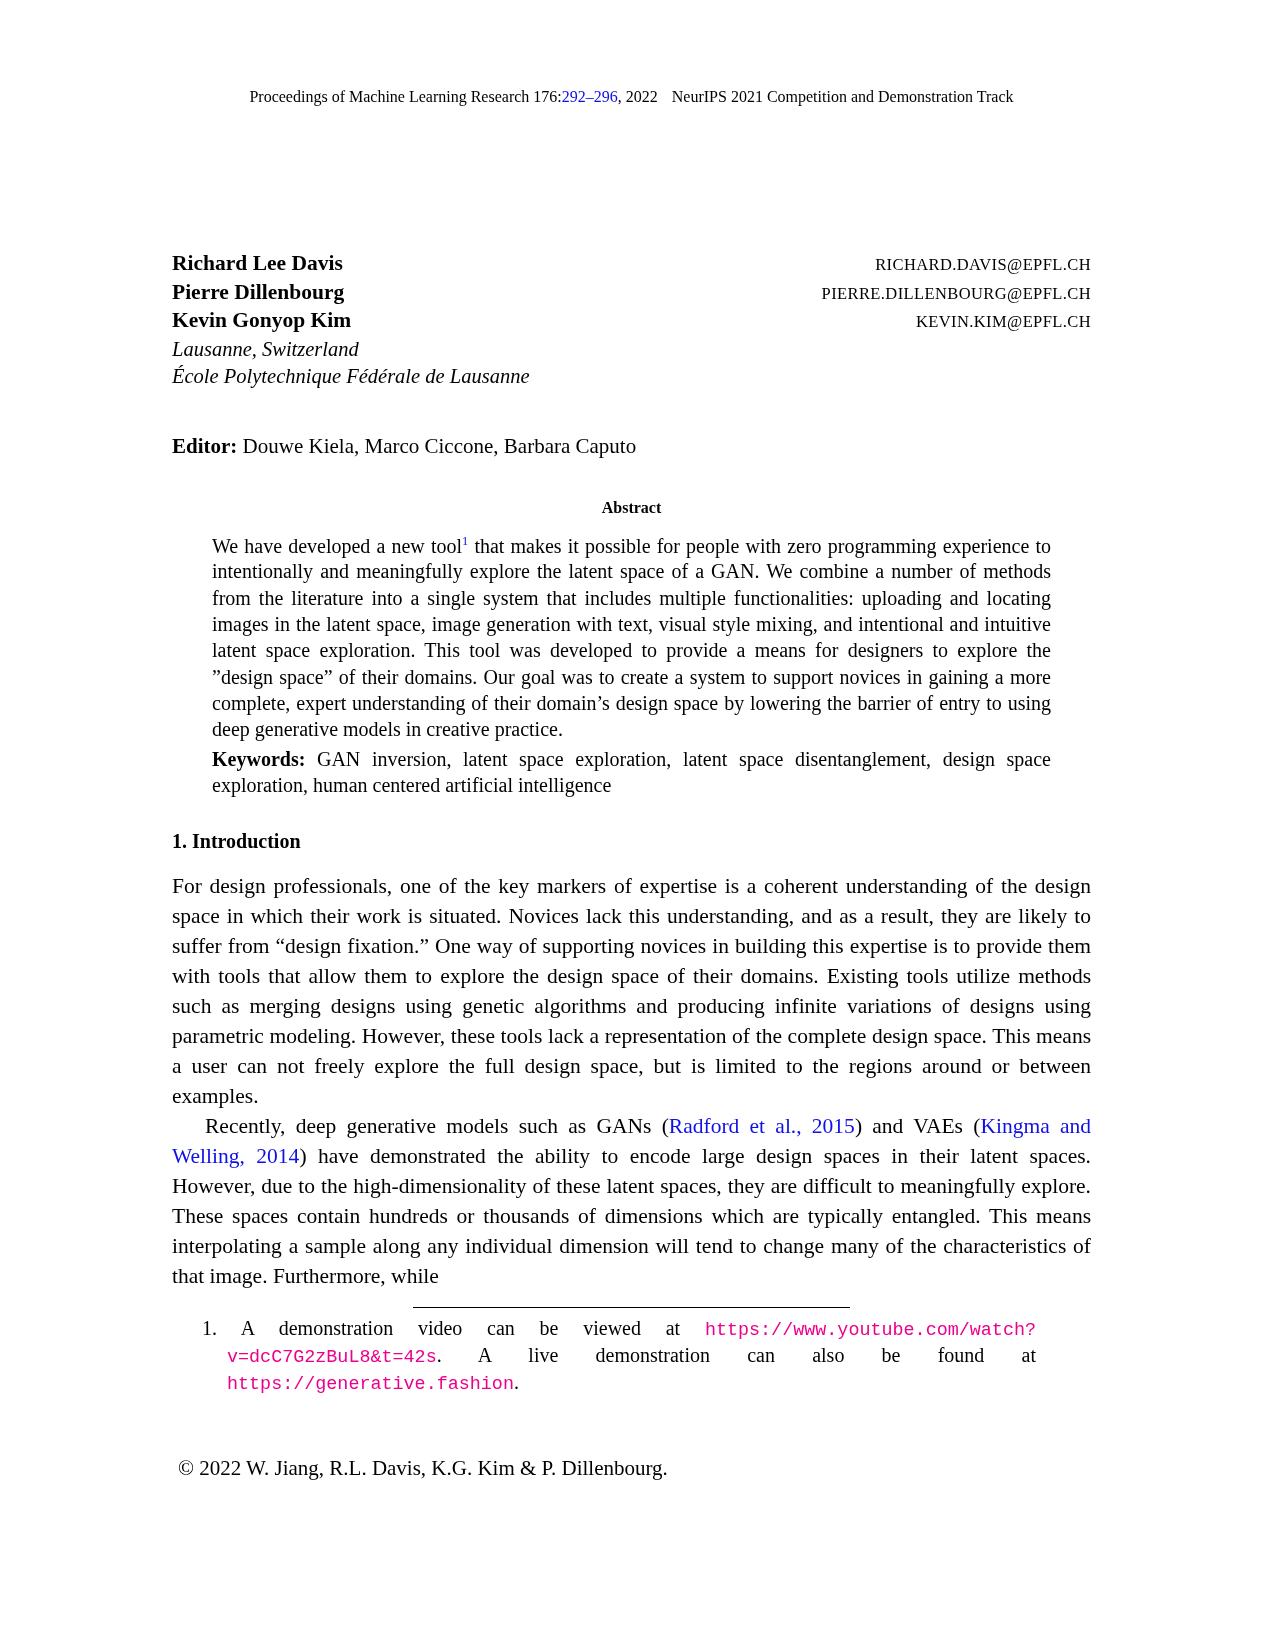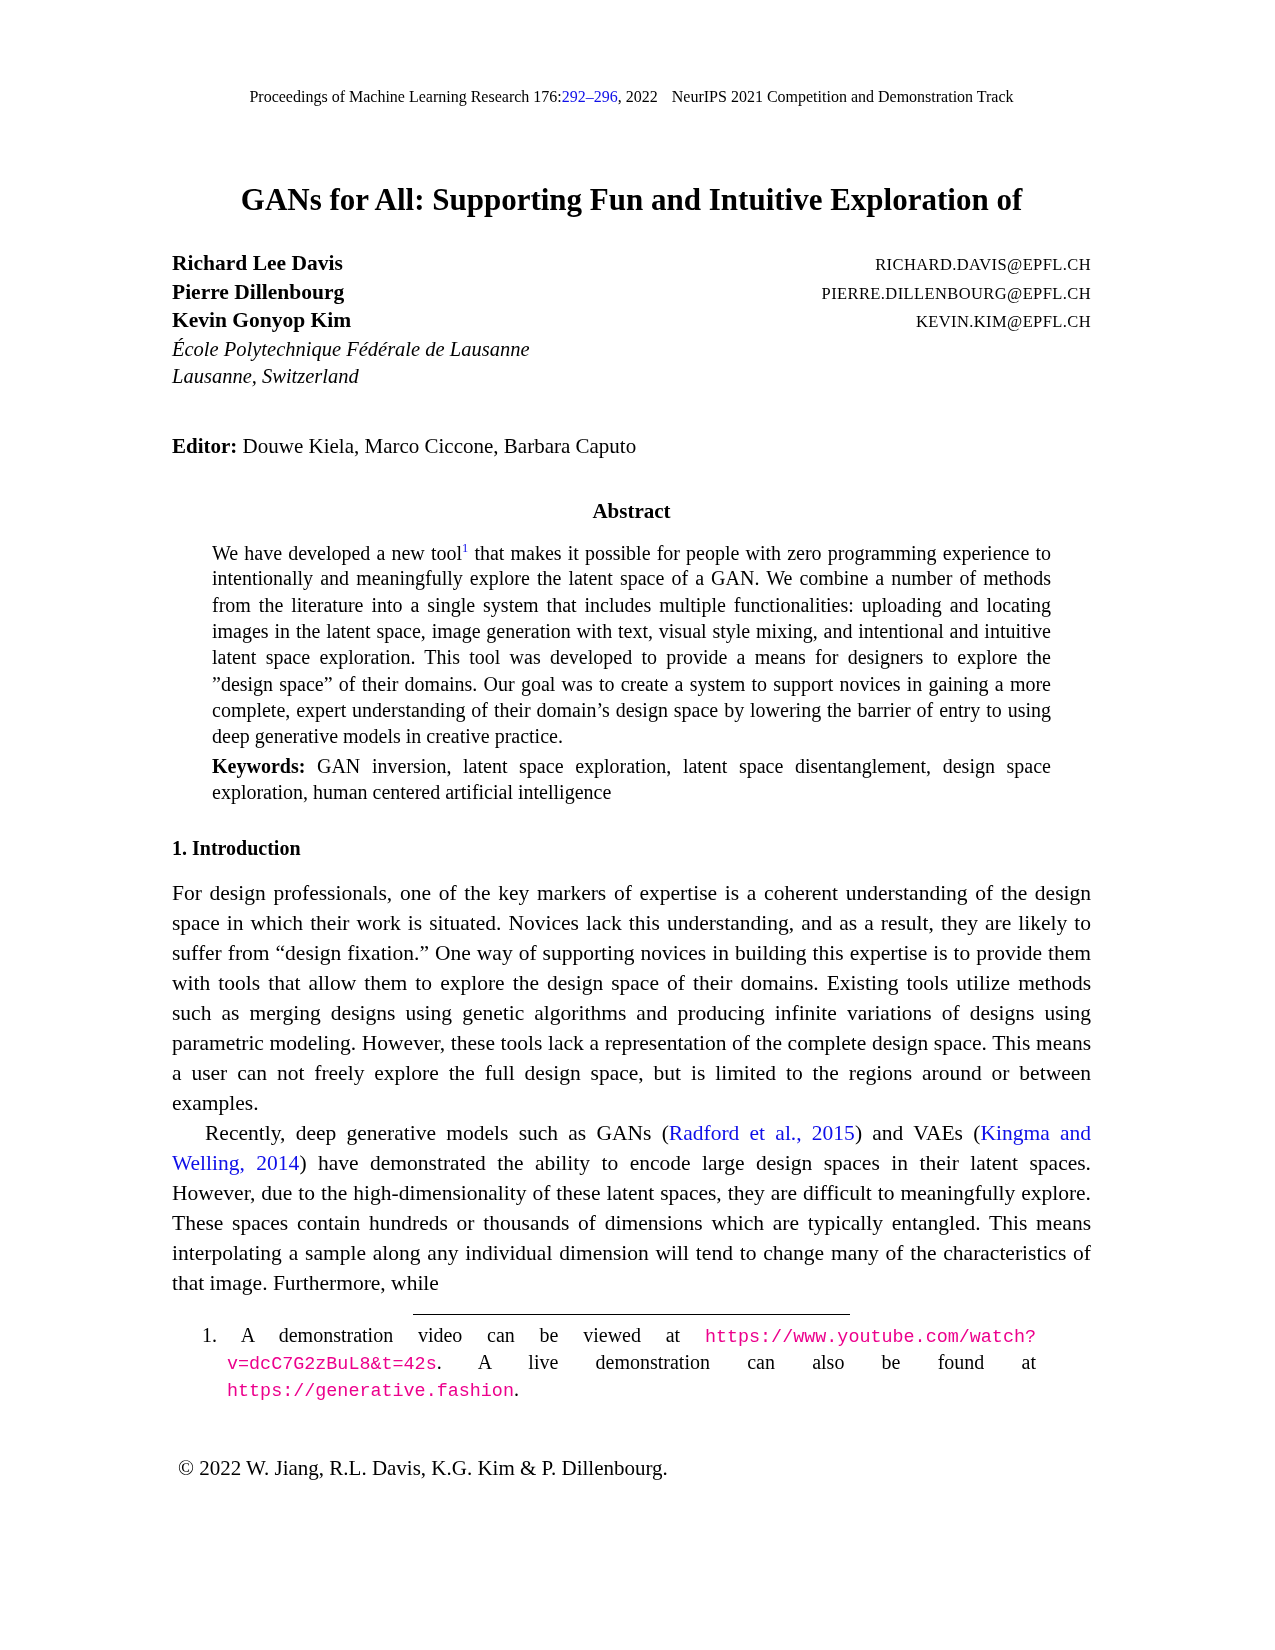--- a/index.html
+++ b/index.html
@@ -25,21 +25,21 @@
 
   .authors-block { margin-top:26px; }
   .author-row { display:flex; justify-content:space-between; align-items:baseline; line-height:27.5px; }
   .author-name { font-weight:bold; font-size:21.5px; }
   .author-email { font-size:16.5px; letter-spacing:0.4px; }
   .affiliation { font-style:italic; font-size:20.5px; line-height:27px; }
 
   .editor-line { margin-top:44px; font-size:21px; }
   .editor-line .label { font-weight:bold; }
 
-  .abstract-heading { margin-top:40px; text-align:center; font-size:21px; font-weight:bold; }
+  .abstract-heading { margin-top:40px; text-align:center; font-size:16px; font-weight:bold; }
   .abstract-body {
     margin-top:10px; padding:0 40px; text-align:justify;
     font-size:20px; line-height:26.3px;
   }
   .abstract-body sup a { font-size:0.75em; }
   .keywords { margin-top:3px; }
   .keywords .label { font-weight:bold; }
 
   .section-heading { margin-top:32px; font-size:20px; font-weight:bold; }
 
@@ -57,39 +57,39 @@
 <body>
 
 <div class="page">
   <div class="content">
 
     <div class="journal-header">
       <span>Proceedings of Machine Learning Research 176:</span><a class="blue-link">292–296</a><span>, 2022</span><span class="track">NeurIPS 2021 Competition and Demonstration Track</span>
     </div>
 
     <h1 class="paper-title">
-      <span>GANs for All: Supporting Fun and Intuitive Exploration of</span><br>
+      <br>
     </h1>
 
     <div class="authors-block">
       <div class="author-row">
         <span class="author-name">Richard Lee Davis</span>
         <span class="author-email">RICHARD.DAVIS@EPFL.CH</span>
       </div>
       <div class="author-row">
         <span class="author-name">Pierre Dillenbourg</span>
         <span class="author-email">PIERRE.DILLENBOURG@EPFL.CH</span>
       </div>
       <div class="author-row">
         <span class="author-name">Kevin Gonyop Kim</span>
         <span class="author-email">KEVIN.KIM@EPFL.CH</span>
       </div>
       <div class="affiliation">
+        <div>Lausanne, Switzerland</div>
         <div>École Polytechnique Fédérale de Lausanne</div>
-        <div>Lausanne, Switzerland</div>
       </div>
     </div>
 
     <div class="editor-line">
       <span class="label">Editor:</span><span> Douwe Kiela, Marco Ciccone, Barbara Caputo</span>
     </div>
 
     <div class="abstract-heading">Abstract</div>
 
     <div class="abstract-body">

